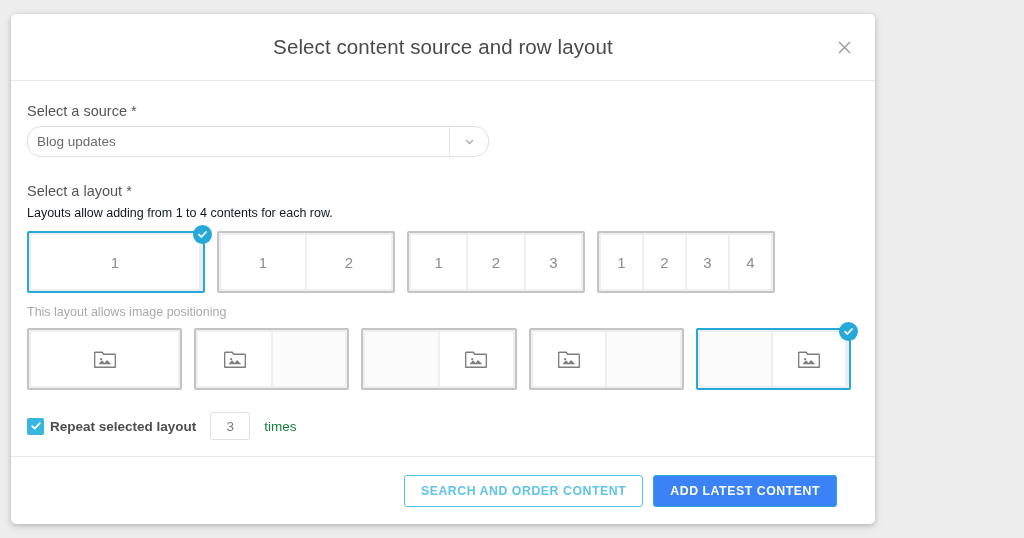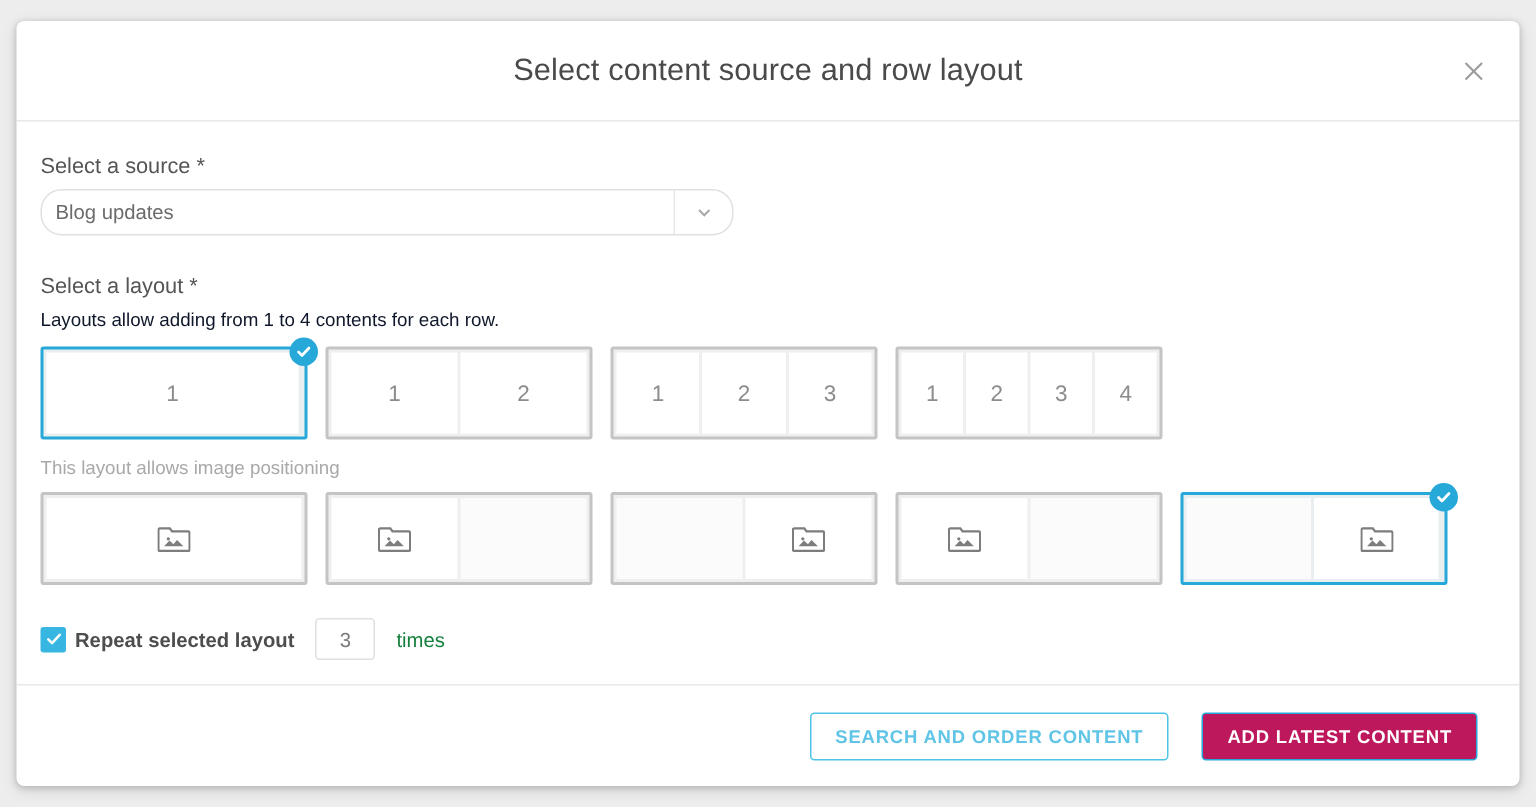--- a/index.html
+++ b/index.html
@@ -11,21 +11,21 @@
     height: 538px;
     background: #ededed;
     font-family: "Liberation Sans", sans-serif;
     overflow: hidden;
   }
 
   .modal {
     position: absolute;
     left: 11px;
     top: 14px;
-    width: 1002px;
+    width: 864px;
     height: 510px;
     background: #ffffff;
     border-radius: 5px;
     box-shadow: 0 1px 4px rgba(0,0,0,0.18), 0 3px 10px rgba(0,0,0,0.10);
     box-sizing: border-box;
     display: flex;
     flex-direction: column;
   }
 
   
@@ -213,22 +213,22 @@
   }
 
   
   .modal-footer {
     height: 68px;
     min-height: 68px;
     border-top: 1px solid #e8e8e8;
     display: flex;
     align-items: center;
     justify-content: flex-end;
-    padding-right: 28px;
-    gap: 22px;
+    padding-right: 38px;
+    gap: 10px;
     box-sizing: border-box;
   }
   .btn {
     height: 32px;
     padding: 0 16px;
     border-radius: 3px;
     font-size: 12.3px;
     font-weight: bold;
     letter-spacing: 0.55px;
     cursor: pointer;
@@ -237,21 +237,21 @@
     justify-content: center;
     box-sizing: border-box;
     font-family: "Liberation Sans", sans-serif;
   }
   .btn-outline {
     background: #ffffff;
     border: 1px solid #4fc3e8;
     color: #5fc4e6;
   }
   .btn-primary {
-    background: #be185d;
+    background: #3b82f6;
     border: 1px solid #26a8d8;
     color: #ffffff;
   }
 </style>
 </head>
 <body>
 
 <div class="modal">
 
   <div class="modal-header">

